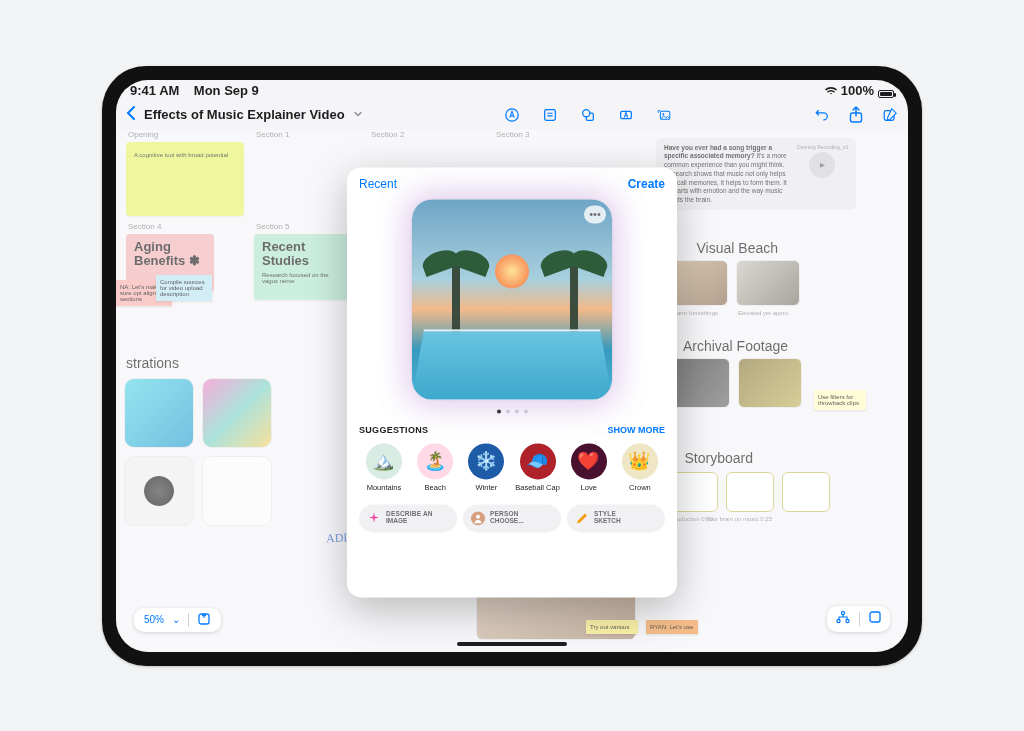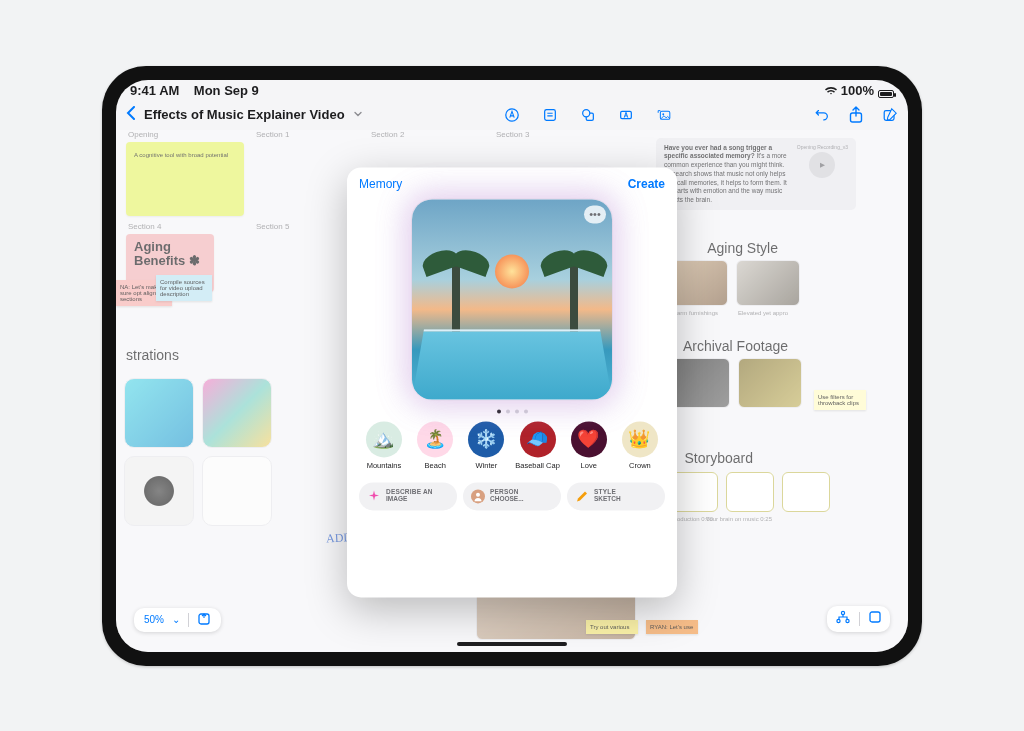--- a/index.html
+++ b/index.html
@@ -267,90 +267,98 @@
         <span class="section-label" style="top:0;left:380px">Section 3</span>
         <span class="section-label" style="top:92px;left:12px">Section 4</span>
         <span class="section-label" style="top:92px;left:140px">Section 5</span>
 
         <div class="card" style="top:12px;left:10px;width:118px;height:74px;background:#e5f36a">
           <div class="small">A cognitive tool with broad potential</div>
         </div>
         <div class="card" style="top:104px;left:10px;width:88px;height:58px;background:#f2b4b7">
           <div class="big">Aging Benefits ✽</div>
         </div>
+        <div class="card" style="top:104px;left:138px;width:96px;height:66px;background:#b0e5cc">
+          <div class="big">Recent Studies</div>
+          <div class="small">Research focused on the vagus nerve</div>
+        </div>
 
         <div class="note" style="top:150px;left:0;background:#f6b1ae">NA: Let's make sure opt aligns sections</div>
         <div class="note" style="top:145px;left:40px;background:#bce3f2">Compile sources for video upload description</div>
 
         <div class="info-card">
           <div class="txt">
             <b>Have you ever had a song trigger a specific associated memory?</b> It's a more common experience than you might think. Research shows that music not only helps to recall memories, it helps to form them. It all starts with emotion and the way music affects the brain.
           </div>
           <div style="display:flex;flex-direction:column;align-items:center;gap:2px">
             <div style="font-size:5px;color:#86868b;text-align:center;white-space:nowrap">Opening Recording_v3</div>
             <div class="play-circ">▶</div>
           </div>
         </div>
 
-        <div class="heading" style="top:110px;right:130px">Aging Style</div>
+        <div class="heading" style="top:110px;right:130px">Visual Beach</div>
         <div class="img-tile" style="top:130px;right:180px;width:64px;height:46px;background:linear-gradient(135deg,#d4b896,#8a6d52)"></div>
         <div class="img-tile" style="top:130px;right:108px;width:64px;height:46px;background:linear-gradient(135deg,#c8c3bb,#7b756b)"></div>
         <span class="section-label" style="top:180px;right:190px;font-size:6px">Soft light with warm furnishings</span>
         <span class="section-label" style="top:180px;right:120px;font-size:6px">Elevated yet appro</span>
 
         <div class="heading" style="top:208px;right:120px">Archival Footage</div>
         <div class="img-tile" style="top:228px;right:178px;width:64px;height:50px;background:linear-gradient(135deg,#3a3a3a,#6b6b6b)"></div>
         <div class="img-tile" style="top:228px;right:106px;width:64px;height:50px;background:linear-gradient(135deg,#8a7a3a,#c2b362)"></div>
         <div class="note" style="top:260px;right:42px;width:52px">Use filters for throwback clips</div>
 
         <div class="heading" style="top:320px;right:155px">Storyboard</div>
         <div class="img-tile" style="top:342px;right:190px;width:48px;height:40px;background:#fff;border:1px solid #c8c266"></div>
         <div class="img-tile" style="top:342px;right:134px;width:48px;height:40px;background:#fff;border:1px solid #c8c266"></div>
         <div class="img-tile" style="top:342px;right:78px;width:48px;height:40px;background:#fff;border:1px solid #c8c266"></div>
         <span class="section-label" style="top:386px;right:195px;font-size:6px;white-space:pre-line">Introduction 0:00</span>
         <span class="section-label" style="top:386px;right:136px;font-size:6px;white-space:pre-line">Your brain on music 0:25</span>
 
-        <div class="heading" style="top:217px;left:10px">strations</div>
+        <div class="heading" style="top:225px;left:10px">strations</div>
         <div class="img-tile" style="top:248px;left:8px;width:70px;height:70px;background:linear-gradient(135deg,#59d7e6,#2b9ed1);border-radius:10px"></div>
         <div class="img-tile" style="top:248px;left:86px;width:70px;height:70px;background:linear-gradient(135deg,#f284c5,#7fd3c7,#f4d26a);border-radius:10px"></div>
         <div class="img-tile" style="top:326px;left:8px;width:70px;height:70px;background:radial-gradient(circle,#444 0%,#222 30%,#eee 32%,#eee 100%);border-radius:10px"></div>
         <div class="img-tile" style="top:326px;left:86px;width:70px;height:70px;background:#fafafa;border-radius:10px"></div>
 
         <div style="position:absolute;top:400px;left:210px;font-family:'Comic Sans MS',cursive;color:#2a5fd1;font-size:12px;line-height:1.1;transform:rotate(-3deg)">ADD NEW IDEAS</div>
 
         <div class="img-tile" style="top:400px;left:360px;width:160px;height:110px;background:linear-gradient(135deg,#d9c5b2,#a88c72);border-radius:6px"></div>
         <div class="note" style="top:490px;left:470px;width:52px;background:#f7ea7a">Try out various</div>
         <div class="note" style="top:490px;left:530px;width:52px;background:#f19a4a">RYAN: Let's use</div>
       </div>
 
       <div class="backdrop"></div>
 
       <div class="modal">
         <div class="modal-header">
-          <span class="cancel">Memory</span>
+          <span class="cancel">Recent</span>
           <span class="create">Create</span>
         </div>
 
         <div class="gen-image-wrap">
           <div class="gen-image">
             <div class="sun"></div>
             <div class="palm p1"></div>
             <div class="palm p2"></div>
             <div class="pool"></div>
             <div class="ellipsis">•••</div>
           </div>
         </div>
 
         <div class="dots">
           <div class="dot active"></div>
           <div class="dot"></div>
           <div class="dot"></div>
           <div class="dot"></div>
         </div>
 
+        <div class="sugg-row">
+          <span class="sugg-label">SUGGESTIONS</span>
+          <span class="show-more">SHOW MORE</span>
+        </div>
 
         <div class="sugg-items" id="sugg-container">
             <div class="sugg-item">
               <div class="sugg-circle" style="background: rgb(217, 236, 227);">🏔️</div>
               <div class="sugg-name">Mountains</div>
             </div>
             <div class="sugg-item">
               <div class="sugg-circle" style="background: rgb(255, 217, 232);">🏝️</div>
               <div class="sugg-name">Beach</div>
             </div>

